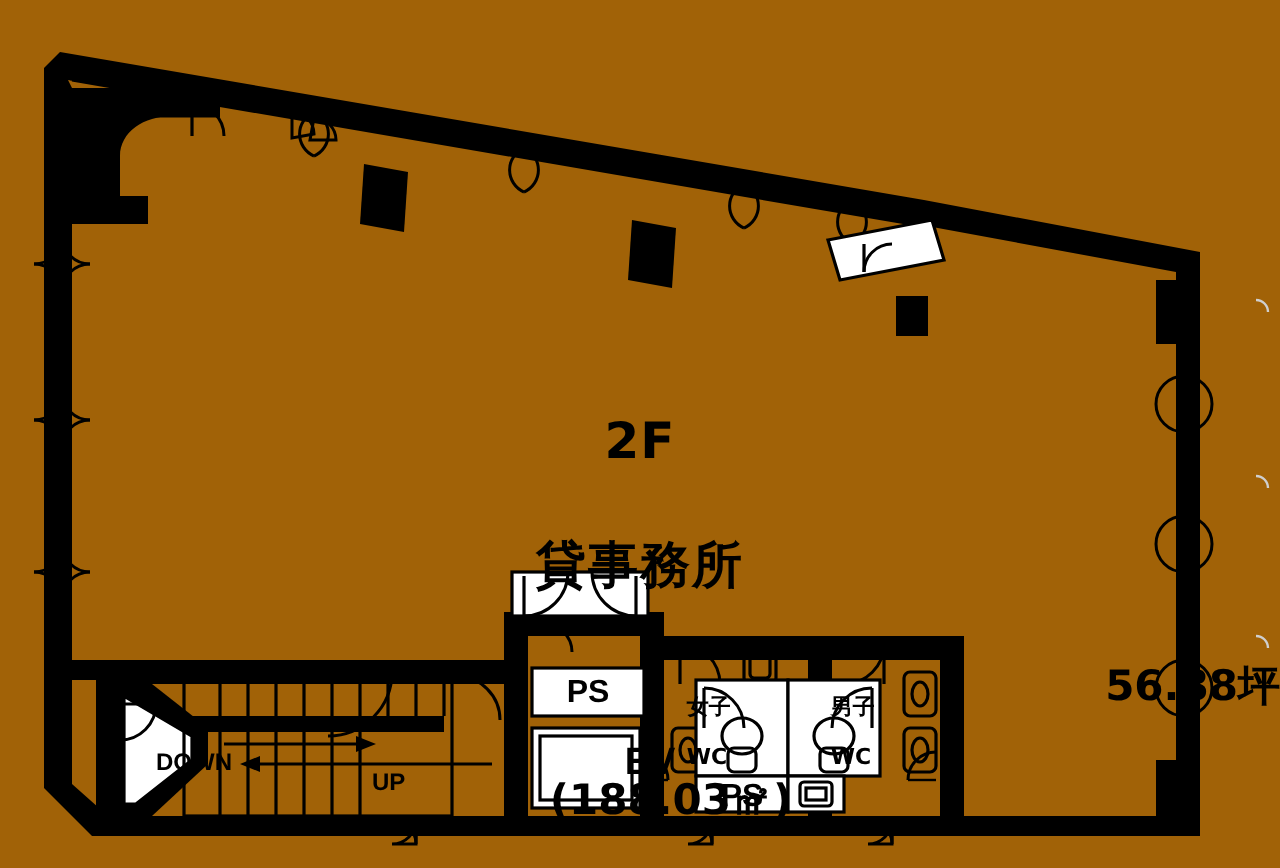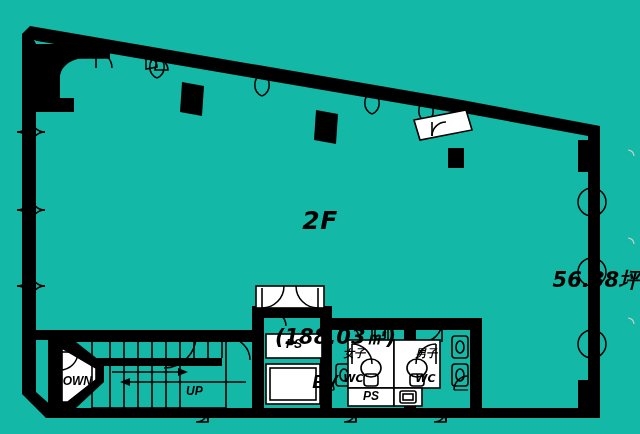--- a/index.html
+++ b/index.html
@@ -7,23 +7,22 @@
     padding: 0;
     background: #ffffff;
   }
   body {
     font-family: "Liberation Sans", sans-serif;
   }
   #plan-root {
     position: relative;
     width: 640px;
     height: 434px;
-    background: #14b8a6;
+    background: #a16207;
     overflow: hidden;
-    font-style: italic;
   }
   #plan-svg {
     position: absolute;
     left: 0;
     top: 0;
     width: 640px;
     height: 434px;
     display: block;
   }
   .wall-fill { fill: #000000; }
@@ -69,21 +68,21 @@
     text-align: right;
   }
   #main-label .ml-sqm {
     font-size: 21px;
     font-weight: 700;
     display: block;
     margin-top: 0px;
     padding-left: 31px;
   }
   .ps-lbl {
-    font-size: 12px;
+    font-size: 16px;
     font-weight: 700;
     font-family: "Liberation Sans", sans-serif;
   }
   .ev-lbl {
     font-size: 19px;
     font-weight: 700;
     font-family: "Liberation Sans", sans-serif;
   }
   .dir-lbl {
     font-size: 12px;
@@ -361,37 +360,38 @@
 
     <g>
       <path class="swing" d="M 228,338 a 22,22 0 0 1 22,22"></path>
       <line class="thin" x1="228" y1="338" x2="228" y2="336"></line>
     </g>
 
   </svg>
 
   <div class="lbl" id="main-label">
     <span class="ml-floor">2F</span>
+    <span class="ml-use">貸事務所</span>
     <span class="ml-tsubo">56.88坪</span>
     <span class="ml-sqm">(188.03㎡)</span>
   </div>
 
   <div class="lbl ev-lbl" style="left:271px; top:372px; width:44px; text-align:center;padding-left:32px;">EV</div>
 
   <div class="lbl ps-lbl" style="left:266px; top:338px; width:56px; text-align:center;">PS</div>
 
   <div class="lbl ps-lbl" style="left:348px; top:390px; width:46px; text-align:center;">PS</div>
 
   <div class="lbl wc-lbl" style="left:328px; top:336px; width:34px;">
     <span>女子</span><br>
     <span>WC</span>
   </div>
 
   <div class="lbl wc-lbl" style="left:400px; top:336px; width:34px;">
     <span>男子</span><br>
     <span>WC</span>
   </div>
 
-  <div class="lbl dir-lbl" style="left:54px; top:375px;">DOWN</div>
+  <div class="lbl dir-lbl" style="left:78px; top:375px;">DOWN</div>
 
   <div class="lbl dir-lbl" style="left:186px; top:385px;">UP</div>
 
 </div>
 
 </body></html>

